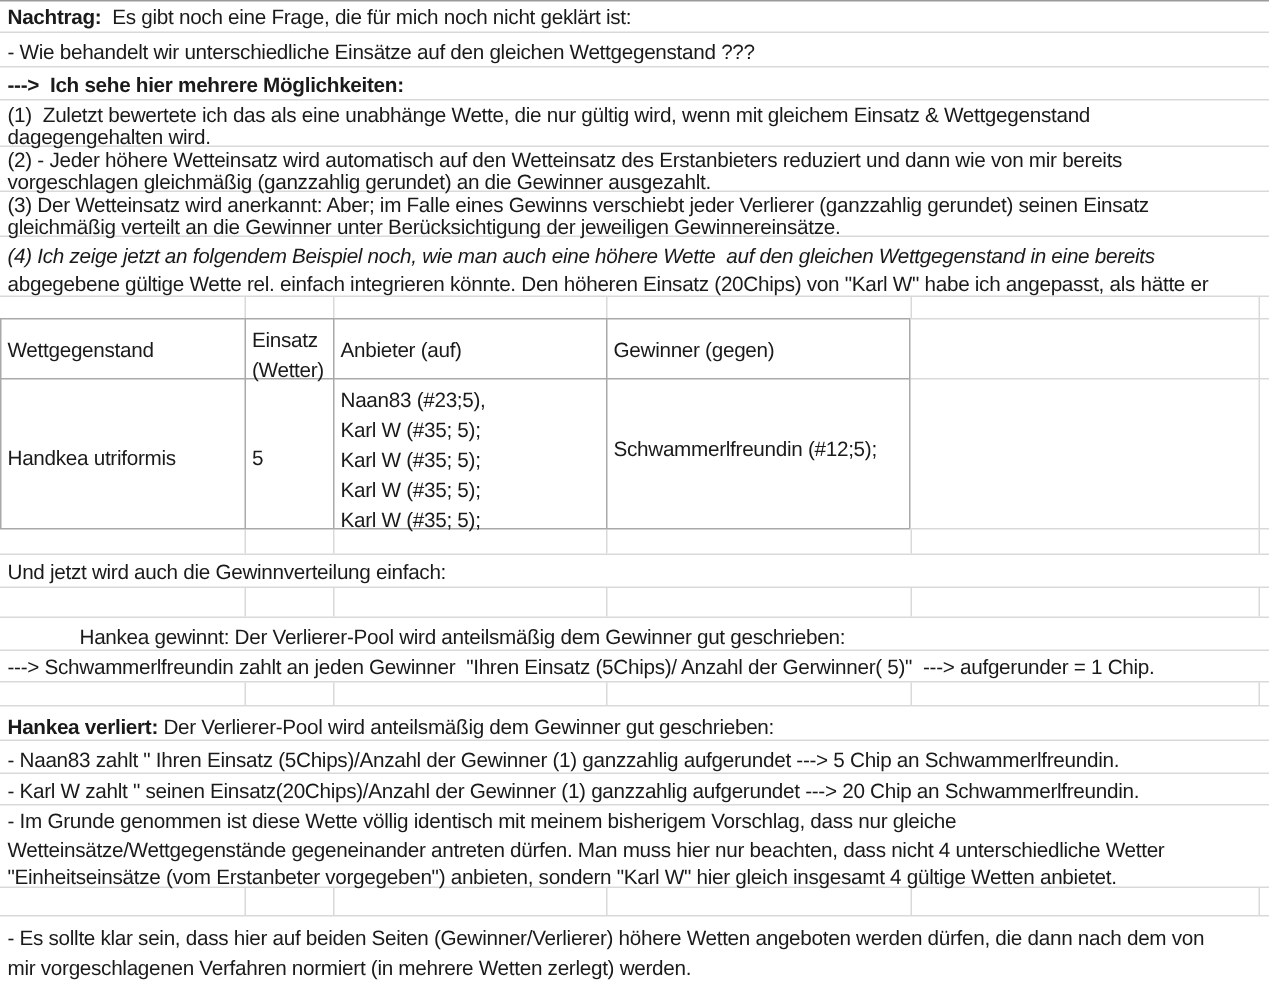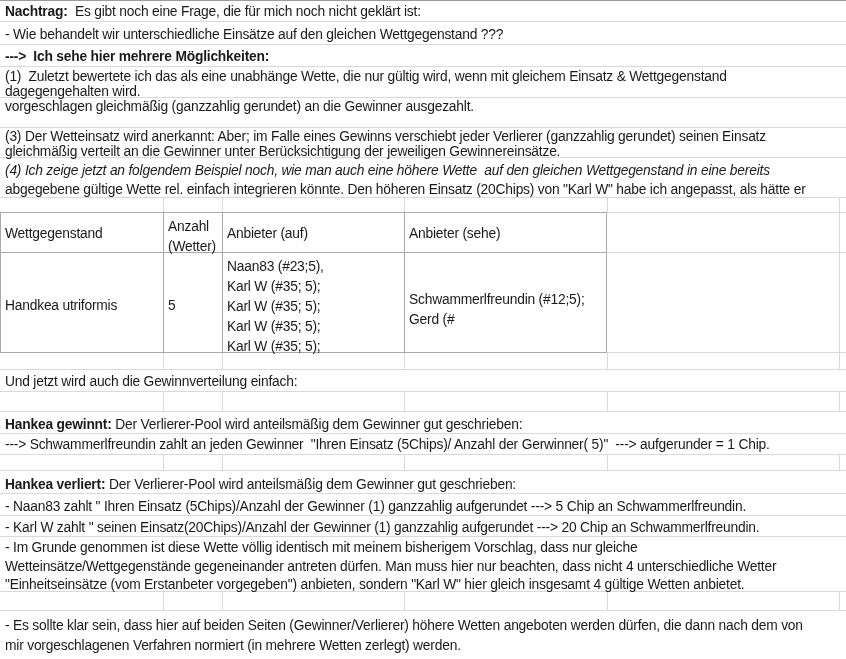--- a/index.html
+++ b/index.html
@@ -35,20 +35,21 @@
       <div class="tl" style="padding: 4px 0px 0px 5px; line-height: 15px;"><span style="font-weight: 700;">---&gt;  Ich sehe hier mehrere Möglichkeiten:</span></div>
     </div>
     <div class="row" style="height: 31px; border-bottom: 1px solid rgb(217, 217, 217);">
       <div style="padding-top: 2px;">
         <div class="pl" style="line-height: 15px;">(1)  Zuletzt bewertete ich das als eine unabhänge Wette, die nur gültig wird, wenn mit gleichem Einsatz &amp; Wettgegenstand</div>
         <div class="pl" style="line-height: 15px;">dagegengehalten wird.</div>
       </div>
     </div>
     <div class="row" style="height: 30px; border-bottom: 1px solid rgb(217, 217, 217);">
       <div style="padding-top: 1px;">
+        <div class="pl" style="line-height: 15px;">(2) - Jeder höhere Wetteinsatz wird automatisch auf den Wetteinsatz des Erstanbieters reduziert und dann wie von mir bereits</div>
         <div class="pl" style="line-height: 15px;">vorgeschlagen gleichmäßig (ganzzahlig gerundet) an die Gewinner ausgezahlt.</div>
       </div>
     </div>
     <div class="row" style="height: 30px; border-bottom: 1px solid rgb(217, 217, 217);">
       <div style="padding-top: 1px;">
         <div class="pl" style="line-height: 15px;">(3) Der Wetteinsatz wird anerkannt: Aber; im Falle eines Gewinns verschiebt jeder Verlierer (ganzzahlig gerundet) seinen Einsatz</div>
         <div class="pl" style="line-height: 15px;">gleichmäßig verteilt an die Gewinner unter Berücksichtigung der jeweiligen Gewinnereinsätze.</div>
       </div>
     </div>
     <div class="row" style="height: 40px; border-bottom: 1px solid rgb(217, 217, 217);">
@@ -69,46 +70,46 @@
       <div class="vline" style="left: 163px; top: 0px; width: 1px; height: 141px; background: rgb(169, 169, 169);"></div>
       <div class="vline" style="left: 222px; top: 0px; width: 1px; height: 141px; background: rgb(169, 169, 169);"></div>
       <div class="vline" style="left: 404px; top: 0px; width: 1px; height: 141px; background: rgb(169, 169, 169);"></div>
       <div class="hline" style="left: 0px; top: 40px; width: 607px; height: 1px; background: rgb(169, 169, 169);"></div>
       <div class="hline" style="left: 607px; top: 0px; width: 239px; height: 1px; background: rgb(217, 217, 217);"></div>
       <div class="hline" style="left: 607px; top: 40px; width: 239px; height: 1px; background: rgb(217, 217, 217);"></div>
       <div class="hline" style="left: 607px; top: 140px; width: 239px; height: 1px; background: rgb(217, 217, 217);"></div>
       <div class="vline" style="left: 839px; top: 0px; width: 1px; height: 141px; background: rgb(217, 217, 217);"></div>
       <div class="cellblock" style="left: 5px; top: 14px; width: 157px; line-height: 15px;"><div>Wettgegenstand</div></div>
       <div class="cellblock" style="left: 5px; top: 86px; width: 157px; line-height: 15px;"><div>Handkea utriformis</div></div>
-      <div class="cellblock" style="left: 168px; top: 5px; width: 53px; line-height: 20px;"><div>Anzahl</div><div>(Wetter)</div></div>
+      <div class="cellblock" style="left: 168px; top: 5px; width: 53px; line-height: 20px;"><div>Einsatz</div><div>(Wetter)</div></div>
       <div class="cellblock" style="left: 168px; top: 86px; width: 53px; line-height: 15px;"><div>5</div></div>
       <div class="cellblock" style="left: 227px; top: 14px; width: 176px; line-height: 15px;"><div>Anbieter (auf)</div></div>
       <div class="cellblock" style="left: 227px; top: 45px; width: 176px; line-height: 20px;"><div>Naan83 (#23;5),</div><div>Karl W (#35; 5);</div><div>Karl W (#35; 5);</div><div>Karl W (#35; 5);</div><div>Karl W (#35; 5);</div></div>
-      <div class="cellblock" style="left: 409px; top: 14px; width: 197px; line-height: 15px;"><div>Anbieter (sehe)</div></div>
-      <div class="cellblock" style="left: 409px; top: 78px; width: 197px; line-height: 20px;"><div>Schwammerlfreundin (#12;5);</div><div>Gerd (#</div></div>
+      <div class="cellblock" style="left: 409px; top: 14px; width: 197px; line-height: 15px;"><div>Gewinner (gegen)</div></div>
+      <div class="cellblock" style="left: 409px; top: 78px; width: 197px; line-height: 20px;"><div>Schwammerlfreundin (#12;5);</div></div>
     </div>
     <div class="row" style="height: 17px; border-bottom: 1px solid rgb(217, 217, 217);">
       <div class="vline" style="left: 163px; top: 0px; bottom: 0px; width: 1px; background: rgb(217, 217, 217);"></div>
       <div class="vline" style="left: 222px; top: 0px; bottom: 0px; width: 1px; background: rgb(217, 217, 217);"></div>
       <div class="vline" style="left: 404px; top: 0px; bottom: 0px; width: 1px; background: rgb(217, 217, 217);"></div>
       <div class="vline" style="left: 607px; top: 0px; bottom: 0px; width: 1px; background: rgb(217, 217, 217);"></div>
       <div class="vline" style="left: 839px; top: 0px; bottom: 0px; width: 1px; background: rgb(217, 217, 217);"></div>
     </div>
     <div class="row" style="height: 22px; border-bottom: 1px solid rgb(217, 217, 217);">
       <div class="tl" style="padding: 4px 0px 0px 5px; line-height: 15px;"><span style="font-weight: 400;">Und jetzt wird auch die Gewinnverteilung einfach:</span></div>
     </div>
     <div class="row" style="height: 20px; border-bottom: 1px solid rgb(217, 217, 217);">
       <div class="vline" style="left: 163px; top: 0px; bottom: 0px; width: 1px; background: rgb(217, 217, 217);"></div>
       <div class="vline" style="left: 222px; top: 0px; bottom: 0px; width: 1px; background: rgb(217, 217, 217);"></div>
       <div class="vline" style="left: 404px; top: 0px; bottom: 0px; width: 1px; background: rgb(217, 217, 217);"></div>
       <div class="vline" style="left: 607px; top: 0px; bottom: 0px; width: 1px; background: rgb(217, 217, 217);"></div>
       <div class="vline" style="left: 839px; top: 0px; bottom: 0px; width: 1px; background: rgb(217, 217, 217);"></div>
     </div>
     <div class="row" style="height: 22px; border-bottom: 1px solid rgb(217, 217, 217);">
-      <div class="tl" style="padding: 5px 0px 0px 5px; line-height: 15px;"><span style="font-weight: 700;">Hankea gewinnt:</span><span style="font-weight: 400;"> Der Verlierer-Pool wird anteilsmäßig dem Gewinner gut geschrieben:</span></div>
+      <div class="tl" style="padding: 5px 0px 0px 5px; line-height: 15px;"><span style="font-weight: 400; margin-left: 48px;">Hankea gewinnt:</span><span style="font-weight: 400;"> Der Verlierer-Pool wird anteilsmäßig dem Gewinner gut geschrieben:</span></div>
     </div>
     <div class="row" style="height: 21px; border-bottom: 1px solid rgb(217, 217, 217);">
       <div class="tl" style="padding: 3px 0px 0px 5px; line-height: 15px;"><span style="font-weight: 400;">---&gt; Schwammerlfreundin zahlt an jeden Gewinner  "Ihren Einsatz (5Chips)/ Anzahl der Gerwinner( 5)"  ---&gt; aufgerunder = 1 Chip.</span></div>
     </div>
     <div class="row" style="height: 16px; border-bottom: 1px solid rgb(217, 217, 217);">
       <div class="vline" style="left: 163px; top: 0px; bottom: 0px; width: 1px; background: rgb(217, 217, 217);"></div>
       <div class="vline" style="left: 222px; top: 0px; bottom: 0px; width: 1px; background: rgb(217, 217, 217);"></div>
       <div class="vline" style="left: 404px; top: 0px; bottom: 0px; width: 1px; background: rgb(217, 217, 217);"></div>
       <div class="vline" style="left: 607px; top: 0px; bottom: 0px; width: 1px; background: rgb(217, 217, 217);"></div>
       <div class="vline" style="left: 839px; top: 0px; bottom: 0px; width: 1px; background: rgb(217, 217, 217);"></div>

